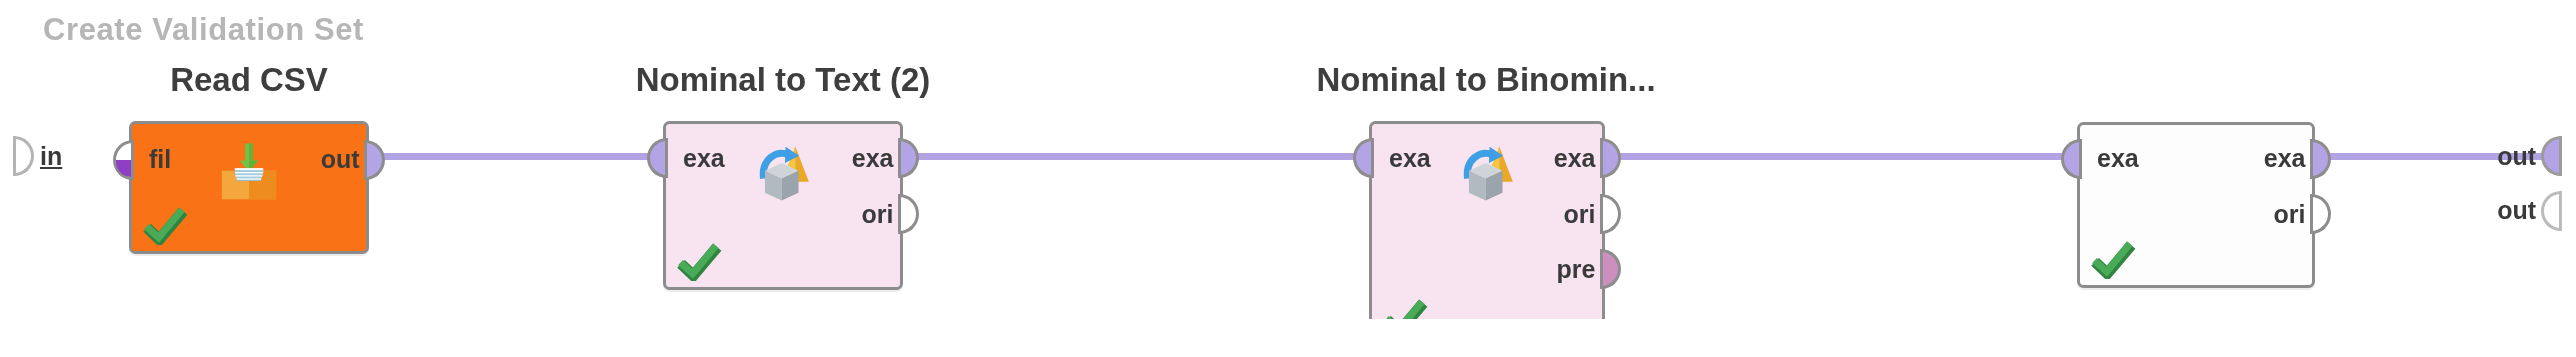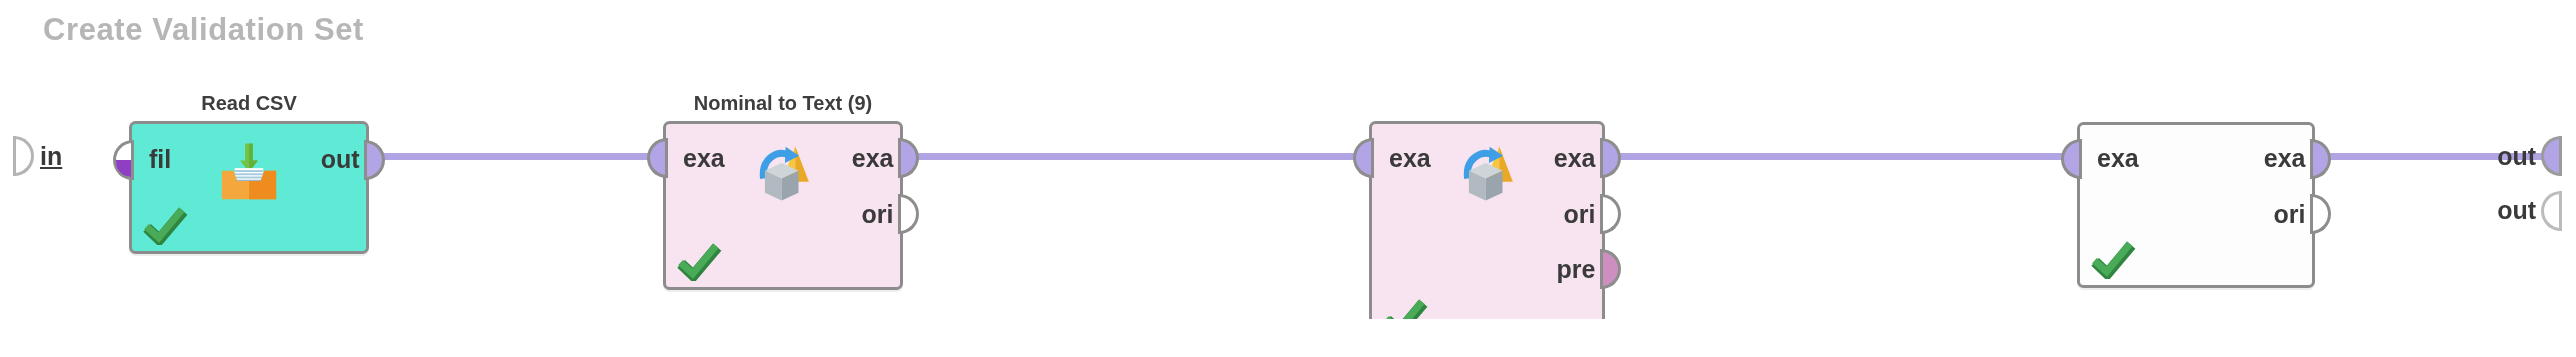--- a/index.html
+++ b/index.html
@@ -21,38 +21,38 @@
     white-space: nowrap;
   }
   .wire {
     position: absolute;
     top: 153px;
     height: 6.5px;
     background: #b2a4e4;
   }
   .op-title {
     position: absolute;
-    top: 86px;
+    top: 63px;
     width: 390px;
     height: 34px;
     line-height: 34px;
     text-align: center;
-    font-size: 20px;
+    font-size: 33px;
     font-weight: 700;
     color: #3e3e3e;
     white-space: nowrap;
   }
   .op {
     position: absolute;
     box-sizing: border-box;
     border: 3.2px solid #8c8c8c;
     border-radius: 6.5px;
     box-shadow: 0 1.9px 0 rgba(0,0,0,0.07);
   }
-  .op-fill-csv  { background: #5eead4; }
+  .op-fill-csv  { background: #f97316; }
   .op-fill-pink { background: #f8e3f0; }
   .op-fill-white{ background: #fdfdfd; }
   .port {
     position: absolute;
     box-sizing: border-box;
     width: 21px; height: 40px;
     border: 3.9px solid #8d8d8d;
     background: #b3a5e5;
     overflow: hidden;
   }
@@ -165,21 +165,21 @@
       </svg>
     </span>
     <span class="check-icon">
       <svg width="49" height="42" viewBox="0 0 76 64" xmlns="http://www.w3.org/2000/svg">
         <path d="M11,38 L30,56 L67,12" stroke="#2f8540" stroke-width="17" fill="none"></path>
         <path d="M10,36 L29,53 L65,10" stroke="#49ab57" stroke-width="11" fill="none"></path>
       </svg>
     </span>
   </div>
 
-  <div class="op-title" style="left:588px;">Nominal to Text (9)</div>
+  <div class="op-title" style="left:588px;">Nominal to Text (2)</div>
   <div class="op op-fill-pink" style="left:663px;top:121px;width:240px;height:169px;">
     <div class="port bulge-left" style="top:14.3px;"></div>
     <div class="port-label left-side" style="top:21px;">exa</div>
     <div class="port bulge-right" style="top:14.3px;"></div>
     <div class="port-label right-side" style="top:21px;">exa</div>
     <div class="port bulge-right empty" style="top:70px;"></div>
     <div class="port-label right-side" style="top:77px;">ori</div>
     <span class="op-icon">
       <svg width="68" height="62" viewBox="0 0 104 96" xmlns="http://www.w3.org/2000/svg">
         <polygon points="71,8 50,63 71,63" fill="#f7c63f"></polygon>
@@ -192,20 +192,21 @@
       </svg>
     </span>
     <span class="check-icon">
       <svg width="49" height="42" viewBox="0 0 76 64" xmlns="http://www.w3.org/2000/svg">
         <path d="M11,38 L30,56 L67,12" stroke="#2f8540" stroke-width="17" fill="none"></path>
         <path d="M10,36 L29,53 L65,10" stroke="#49ab57" stroke-width="11" fill="none"></path>
       </svg>
     </span>
   </div>
 
+  <div class="op-title" style="left:1291px;">Nominal to Binomin...</div>
   <div class="op op-fill-pink" style="left:1369px;top:121px;width:236px;height:225px;">
     <div class="port bulge-left" style="top:14.3px;"></div>
     <div class="port-label left-side" style="top:21px;">exa</div>
     <div class="port bulge-right" style="top:14.3px;"></div>
     <div class="port-label right-side" style="top:21px;">exa</div>
     <div class="port bulge-right empty" style="top:70px;"></div>
     <div class="port-label right-side" style="top:77px;">ori</div>
     <div class="port bulge-right pre" style="top:125px;"></div>
     <div class="port-label right-side" style="top:132px;">pre</div>
     <span class="op-icon">

